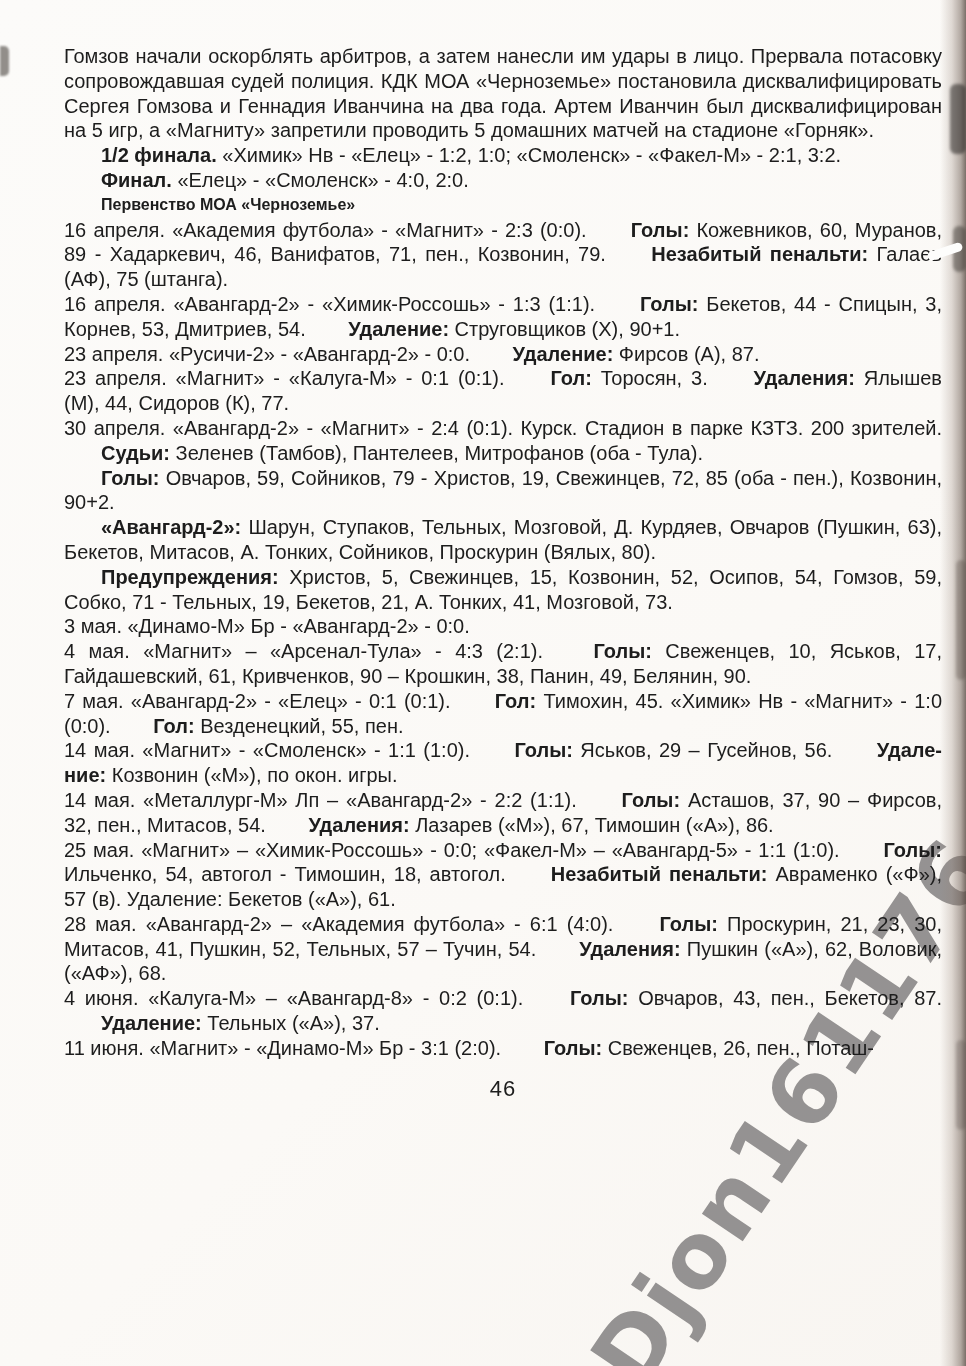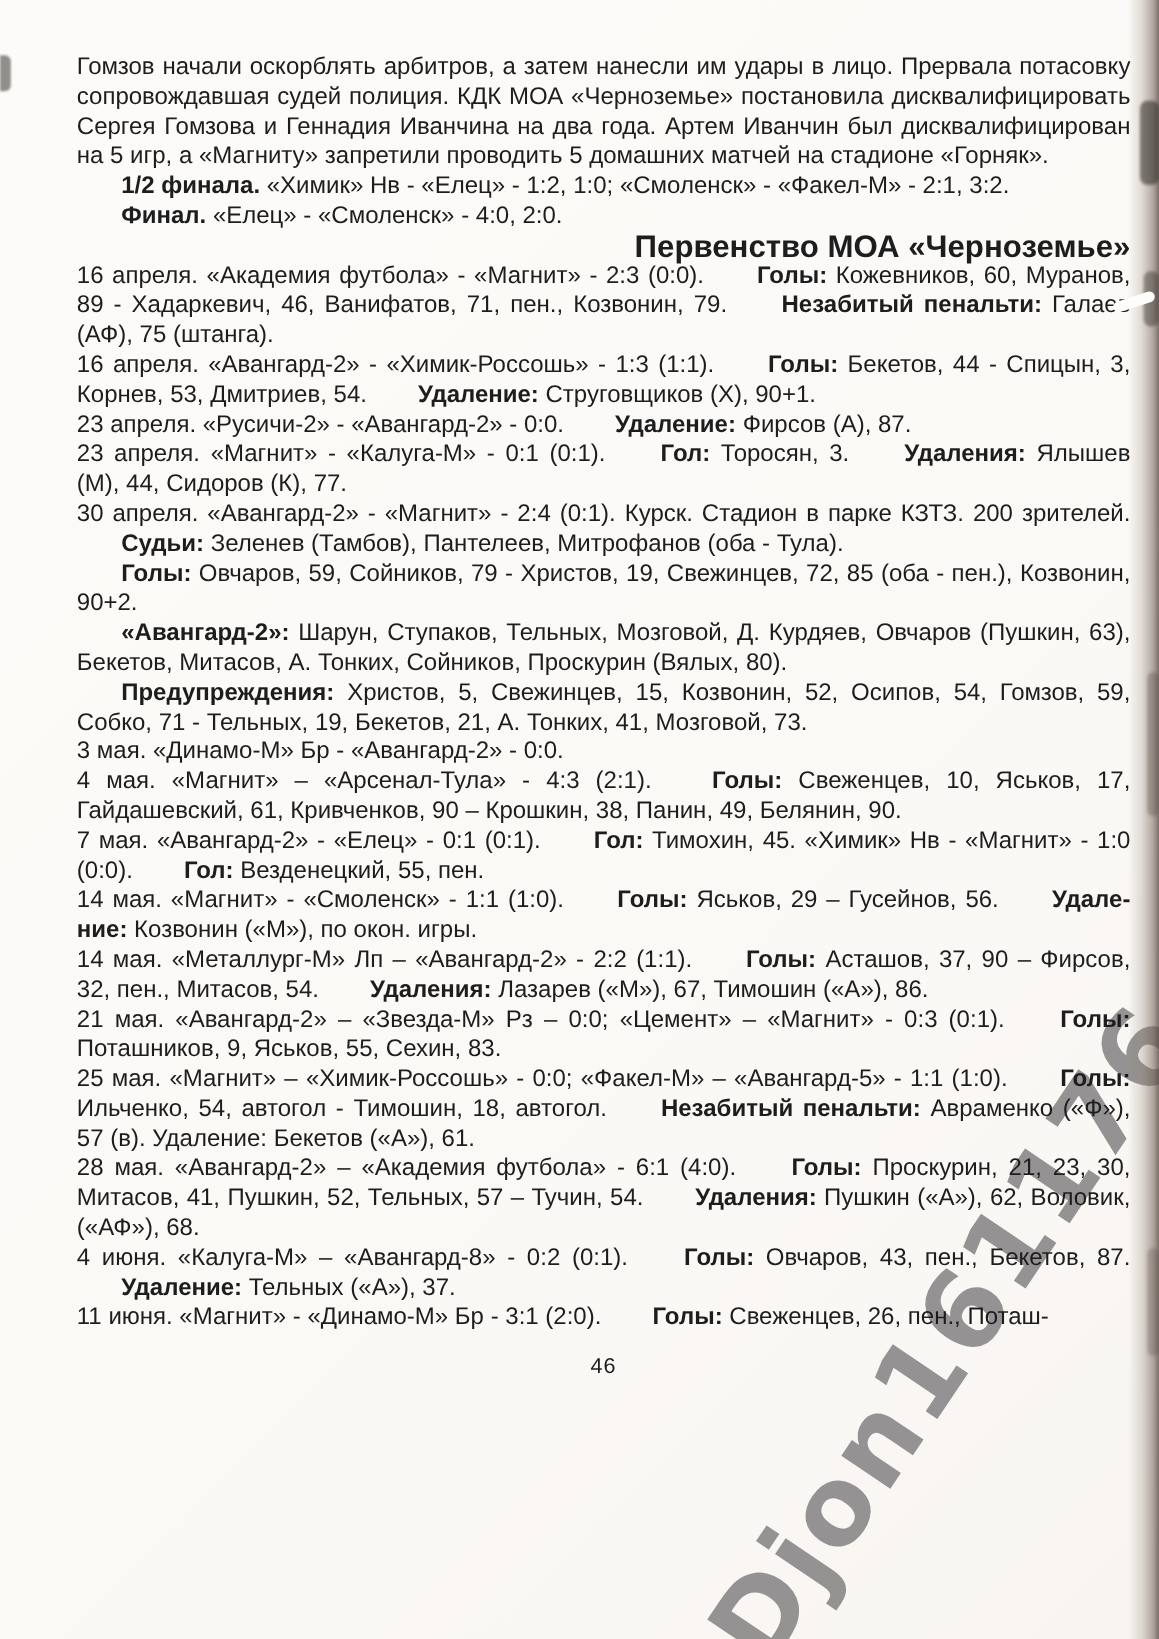--- a/index.html
+++ b/index.html
@@ -42,23 +42,23 @@
     font-size:90px;font-weight:bold;letter-spacing:3px;white-space:nowrap;
     color:rgba(130,128,128,0.85);
   }
   
   .textblock{
     position:absolute;left:64px;top:44px;width:878px;z-index:2;
     color:#1d1d1d;font-size:20px;line-height:24.8px;text-align:justify;
   }
   .para{margin:0;padding:0;}
   .para .b{font-weight:bold;margin-left:37px;}
-  .para.heading{text-align:right;font-weight:bold;font-size:26px;}
+  .para.heading{text-align:left;font-weight:bold;font-size:16px;}
   .pagenum{
-    margin-top:16px;text-align:center;font-size:18px;color:#1d1d1d;
+    margin-top:16px;text-align:center;font-size:22px;color:#1d1d1d;
     letter-spacing:1px;
   }
 </style>
 </head>
 <body>
 
 <div class="sheet">
 
   <div class="watermark">Djon161176</div>
 
@@ -74,21 +74,20 @@
         <p class="para"><span>23 апреля. «Магнит» - «Калуга-М» - 0:1 (0:1). </span><span class="b">Гол:</span><span> Торосян, 3. </span><span class="b">Удаления:</span><span> Ялышев (М), 44, Сидоров (К), 77.</span></p>
         <p class="para"><span>30 апреля. «Авангард-2» - «Магнит» - 2:4 (0:1). Курск. Стадион в парке КЗТЗ. 200 зрителей. </span><span class="b">Судьи:</span><span> Зеленев (Тамбов), Пантелеев, Митрофанов (оба - Тула).</span></p>
         <p class="para"><span class="b">Голы:</span><span> Овчаров, 59, Сойников, 79 - Христов, 19, Свежинцев, 72, 85 (оба - пен.), Коз­вонин, 90+2.</span></p>
         <p class="para"><span class="b">«Авангард-2»:</span><span> Шарун, Ступаков, Тельных, Мозговой, Д. Курдяев, Овчаров (Пушкин, 63), Бекетов, Митасов, А. Тонких, Сойников, Проскурин (Вялых, 80).</span></p>
         <p class="para"><span class="b">Предупреждения:</span><span> Христов, 5, Свежинцев, 15, Козвонин, 52, Осипов, 54, Гомзов, 59, Собко, 71 - Тельных, 19, Бекетов, 21, А. Тонких, 41, Мозговой, 73.</span></p>
         <p class="para"><span>3 мая. «Динамо-М» Бр - «Авангард-2» - 0:0.</span></p>
         <p class="para"><span>4 мая. «Магнит» – «Арсенал-Тула» - 4:3 (2:1). </span><span class="b">Голы:</span><span> Свеженцев, 10, Яськов, 17, Гайдашевский, 61, Кривченков, 90 – Крошкин, 38, Панин, 49, Белянин, 90.</span></p>
         <p class="para"><span>7 мая. «Авангард-2» - «Елец» - 0:1 (0:1). </span><span class="b">Гол:</span><span> Тимохин, 45. «Химик» Нв - «Магнит» - 1:0 (0:0). </span><span class="b">Гол:</span><span> Везденецкий, 55, пен.</span></p>
         <p class="para"><span>14 мая. «Магнит» - «Смоленск» - 1:1 (1:0). </span><span class="b">Голы:</span><span> Яськов, 29 – Гусейнов, 56. </span><span class="b">Удале­ние:</span><span> Козвонин («М»), по окон. игры.</span></p>
         <p class="para"><span>14 мая. «Металлург-М» Лп – «Авангард-2» - 2:2 (1:1). </span><span class="b">Голы:</span><span> Асташов, 37, 90 – Фир­сов, 32, пен., Митасов, 54. </span><span class="b">Удаления:</span><span> Лазарев («М»), 67,  Тимошин («А»), 86.</span></p>
-        <p class="para"><span>21 мая. «Авангард-2» – «Звезда-М» Рз – 0:0; «Цемент» – «Магнит» - 0:3 (0:1). </span><span class="b">Голы:</span><span> Поташников, 9, Яськов, 55, Сехин, 83.</span></p>
         <p class="para"><span>25 мая. «Магнит» – «Химик-Россошь» - 0:0; «Факел-М» – «Авангард-5» - 1:1 (1:0). </span><span class="b">Голы:</span><span> Ильченко, 54, автогол - Тимошин, 18, автогол. </span><span class="b">Незабитый пеналь­ти:</span><span> Авра­менко («Ф»), 57 (в). Удаление: Бекетов («А»), 61.</span></p>
         <p class="para"><span>28 мая. «Авангард-2» – «Академия футбола» - 6:1 (4:0). </span><span class="b">Голы:</span><span> Проскурин, 21, 23, 30,  Митасов, 41, Пушкин, 52, Тельных, 57 – Тучин, 54. </span><span class="b">Удаления:</span><span> Пушкин («А»), 62, Воловик, («АФ»), 68.</span></p>
         <p class="para"><span>4 июня. «Калуга-М» – «Авангард-8» - 0:2 (0:1). </span><span class="b">Голы:</span><span> Овчаров, 43, пен., Бекетов, 87. </span><span class="b">Удаление:</span><span> Тельных («А»), 37.</span></p>
         <p class="para"><span>11 июня. «Магнит» - «Динамо-М» Бр - 3:1 (2:0). </span><span class="b">Голы:</span><span> Свеженцев, 26, пен., Поташ-</span></p>
       </div>
     <div class="pagenum">46</div>
   </div>
 
   <div class="smudge-left"></div>
   <div class="edge-shadow"></div>

